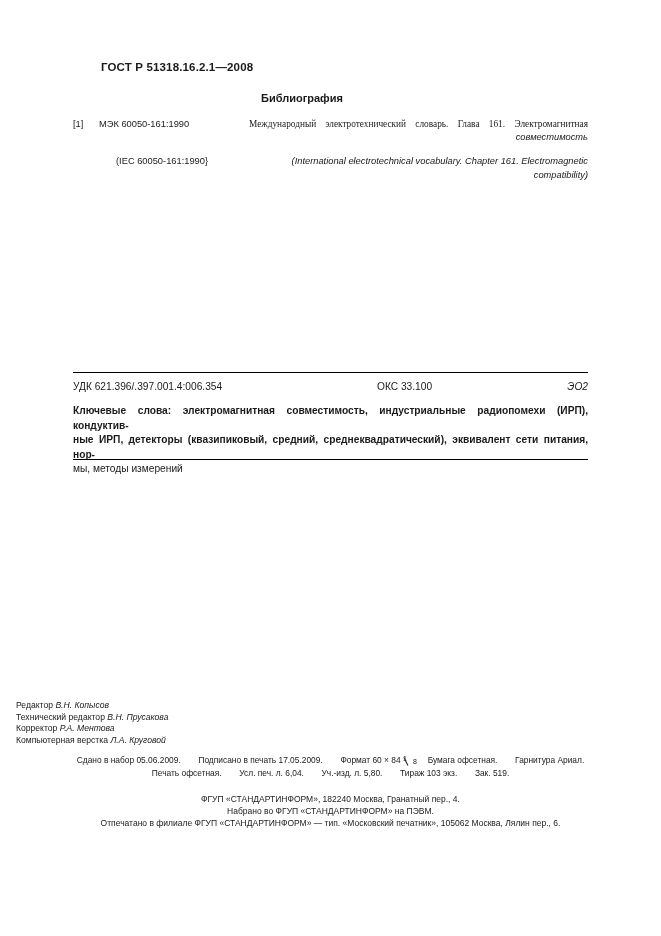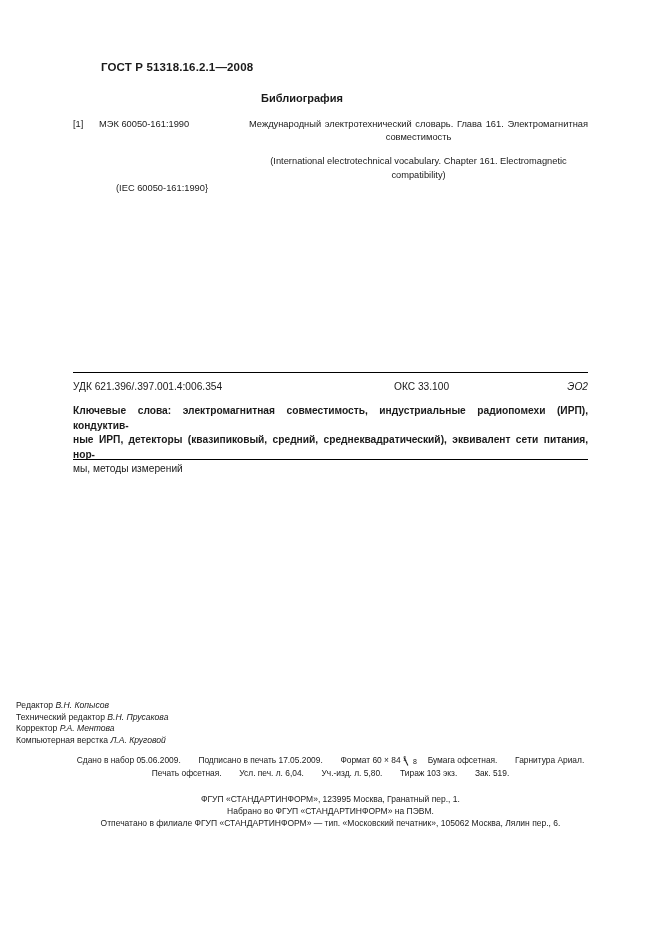--- a/index.html
+++ b/index.html
@@ -68,31 +68,32 @@
     flex: 1 1 auto;
     text-align: justify;
     text-justify: inter-word;
   }
   .biblio-row.secondary {
     margin-top: 11px;
   }
   .biblio-row.secondary .biblio-code {
     padding-left: 17px;
     box-sizing: border-box;
-    margin-top: 27px;
   }
   .biblio-text .just-line {
     display: block;
     text-align: justify;
     text-align-last: justify;
     white-space: normal;
+    font-family: Liberation Serif, serif;
   }
   .biblio-text .last-line {
     display: block;
-    text-align: center;
+    text-align: right;
+    font-style: italic;
   }
 
   
   .rule {
     position: absolute;
     left: 73px;
     width: 515px;
     height: 0;
     border-top: 1.3px solid #000;
   }
@@ -107,21 +108,21 @@
     height: 14px;
     font-size: 10.2px;
   }
   .codes-udk {
     position: absolute;
     left: 0;
     top: 0;
   }
   .codes-oks {
     position: absolute;
-    left: 321px;
+    left: 304px;
     top: 0;
   }
   .codes-eo {
     position: absolute;
     right: 0;
     top: 0;
     font-style: italic;
   }
 
   .keywords {
@@ -299,18 +300,18 @@
       <span class="sp"></span>
       <span>Уч.-изд. л. 5,80.</span>
       <span class="sp"></span>
       <span>Тираж 103 экз.</span>
       <span class="sp"></span>
       <span>Зак. 519.</span>
     </span>
   </div>
 
   <div class="imprint">
-    <span class="im-line">ФГУП «СТАНДАРТИНФОРМ», 123995 Москва, Гранатный пер., 1.</span>
+    <span class="im-line">ФГУП «СТАНДАРТИНФОРМ», 182240 Москва, Гранатный пер., 4.</span>
     <span class="im-line">Набрано во ФГУП «СТАНДАРТИНФОРМ» на ПЭВМ.</span>
     <span class="im-line">Отпечатано в филиале ФГУП «СТАНДАРТИНФОРМ» — тип. «Московский печатник», 105062  Москва, Лялин пер., 6.</span>
   </div>
 
 </div>
 
 </body></html>

